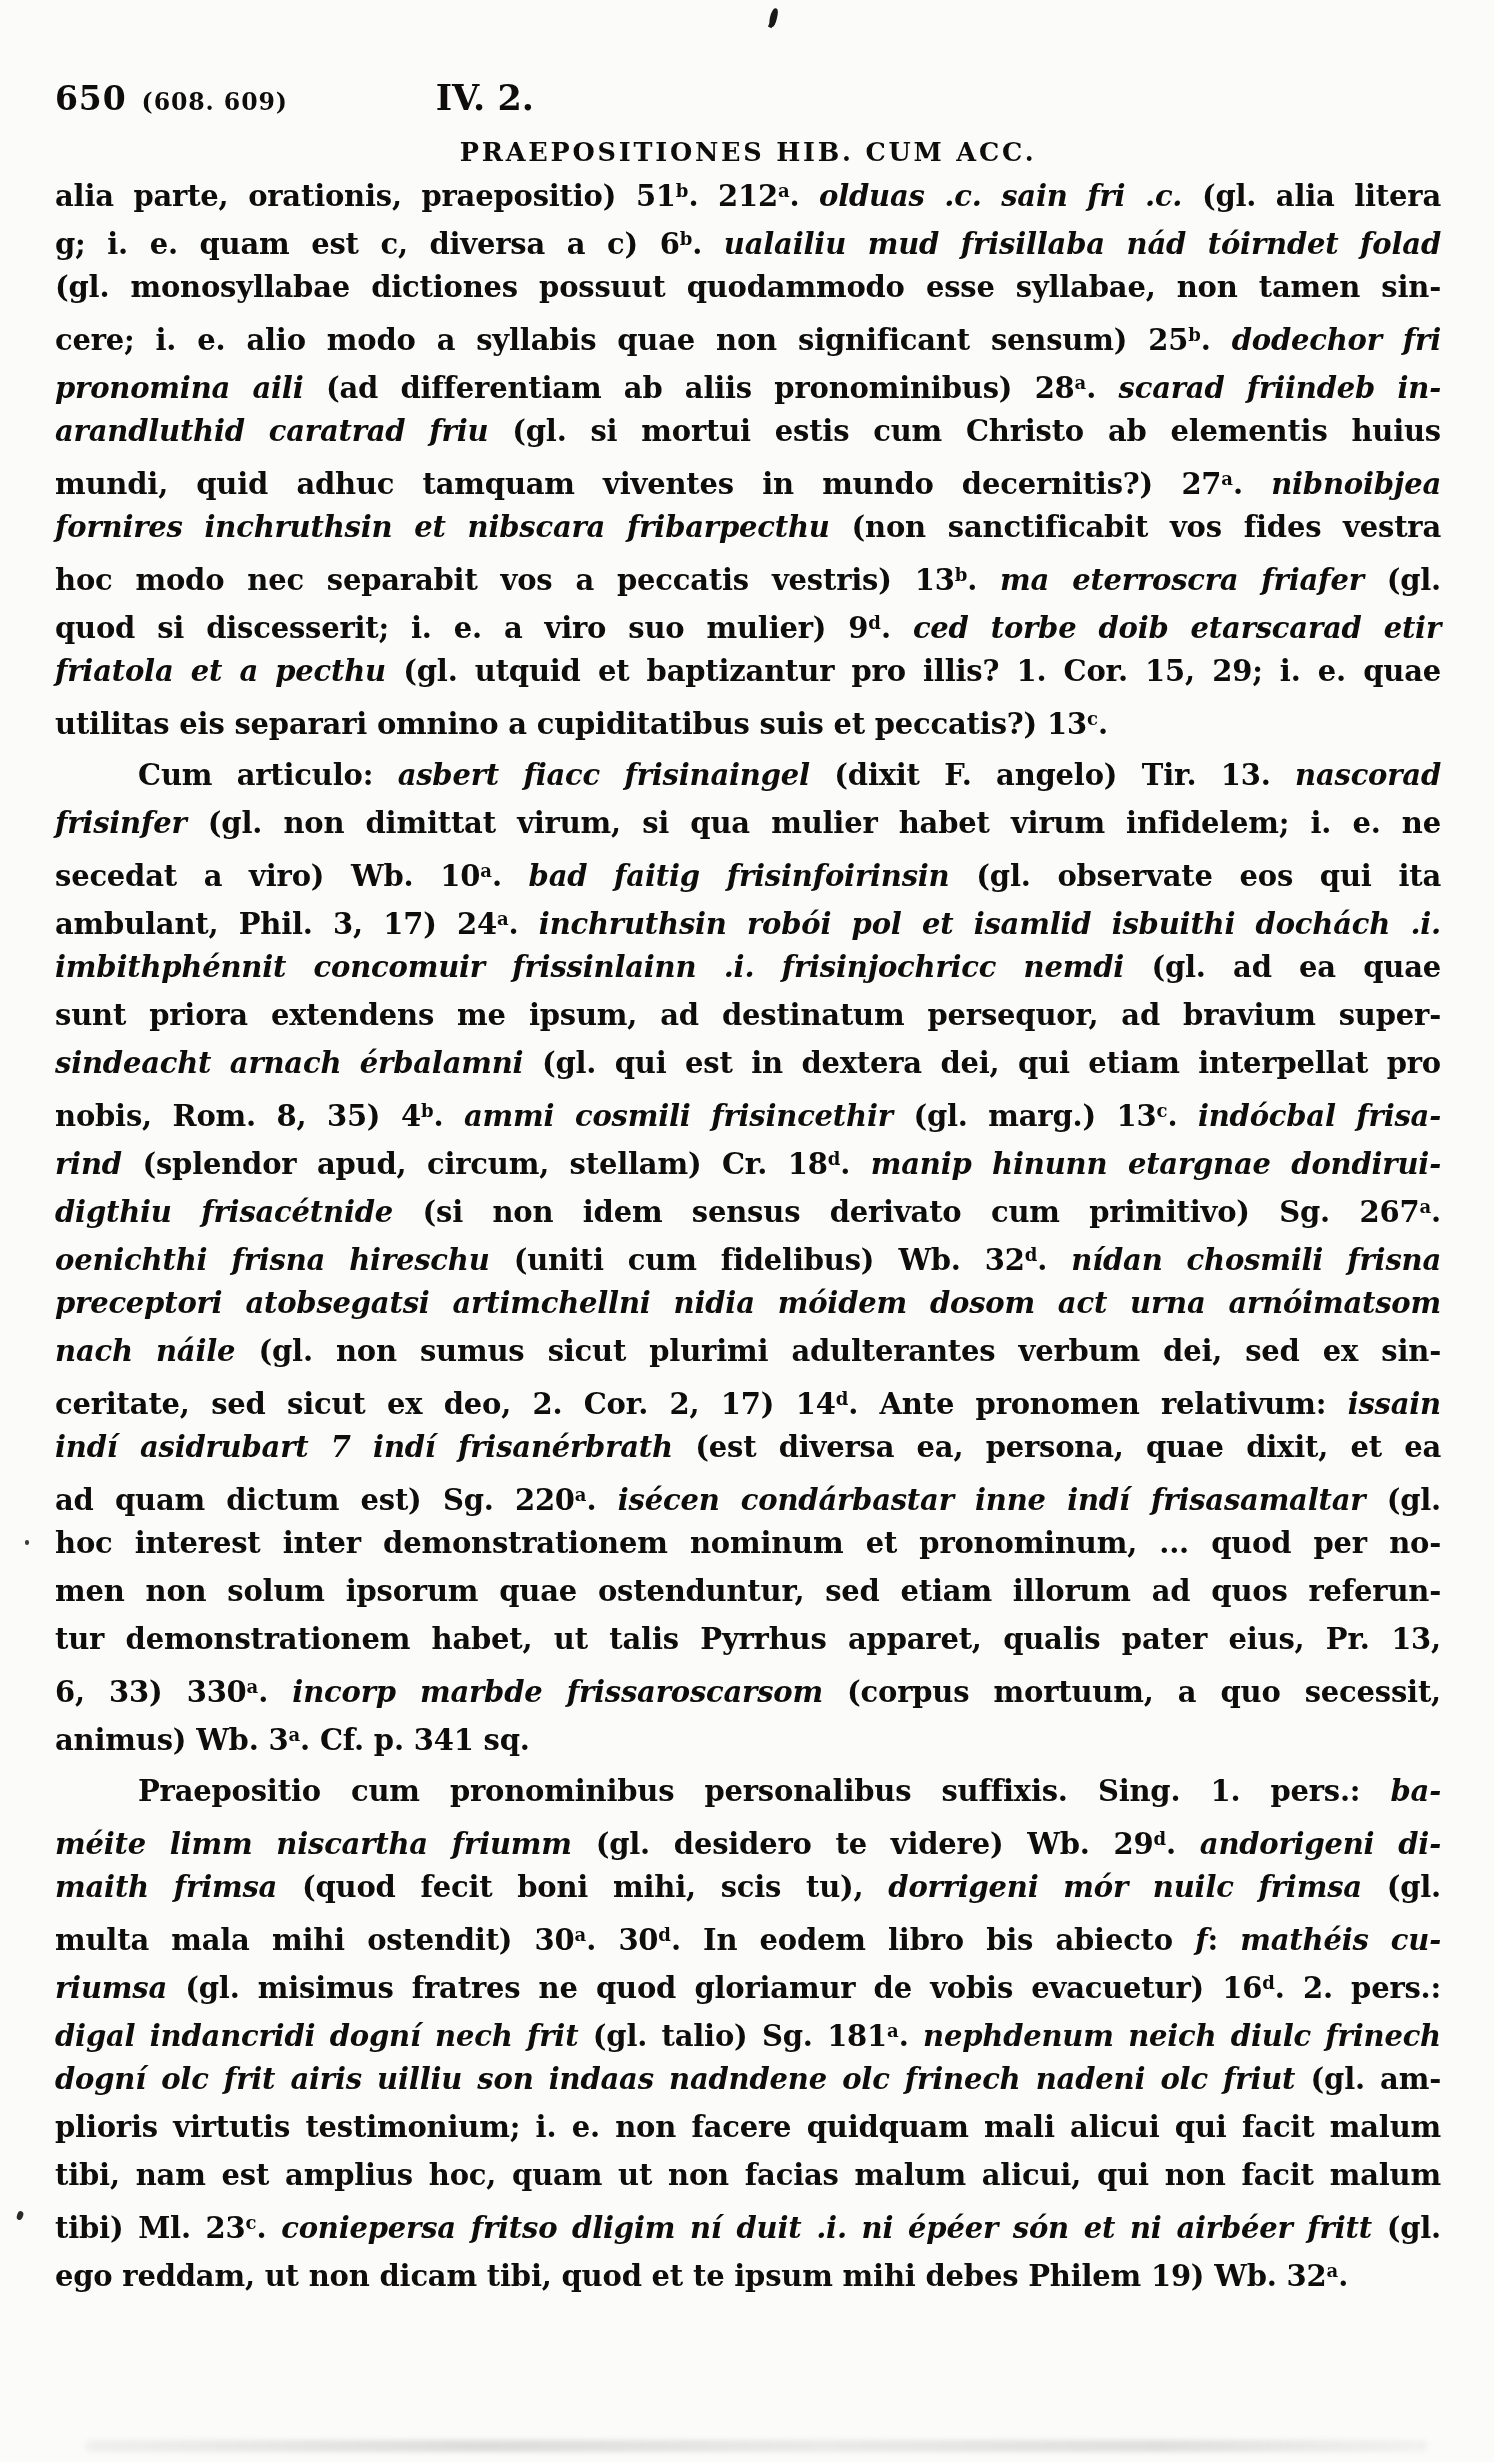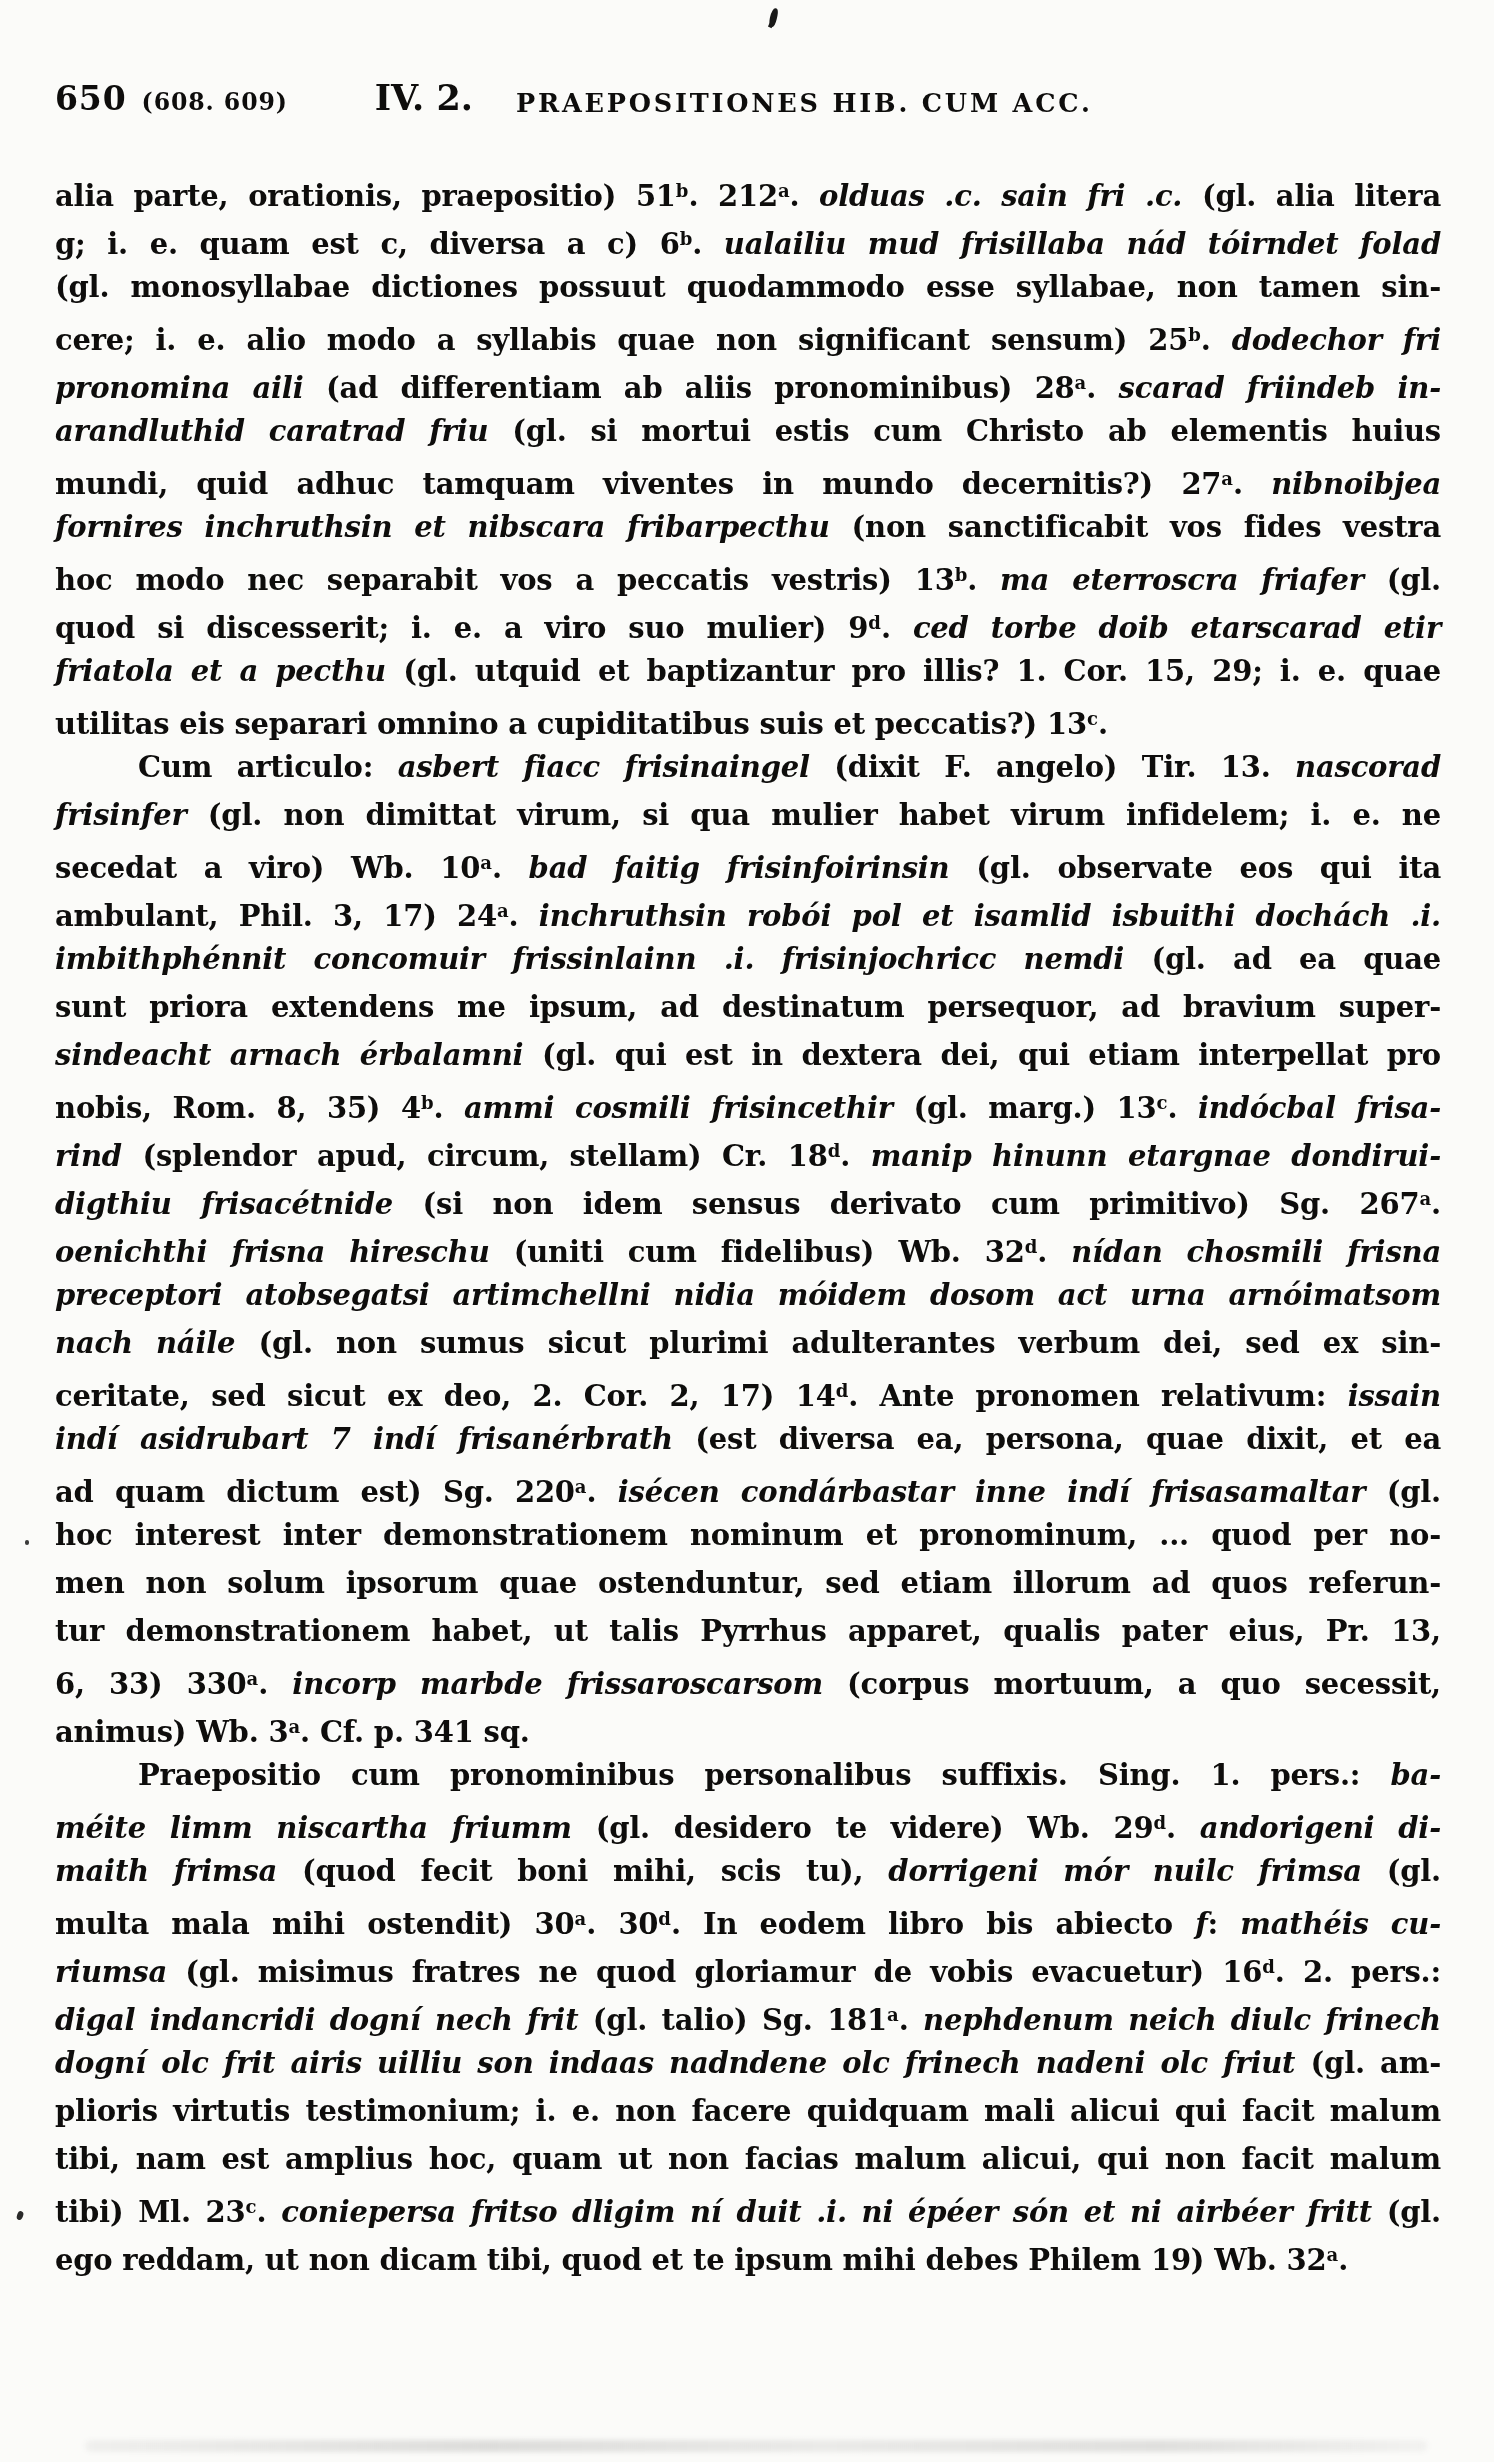--- a/index.html
+++ b/index.html
@@ -9,33 +9,33 @@
     font-family:"DejaVu Serif","Liberation Serif",serif;
     color:#0e0d0c;
   }
   .page{position:absolute;inset:0;border-radius:15px;}
   
   .header{position:absolute;top:79px;left:55px;right:53px;height:47px;}
   .pagenum{font-size:33px;font-weight:700;letter-spacing:0.9px;}
   .pagin{font-size:23.6px;font-weight:700;margin-left:15px;letter-spacing:0.9px;}
   .title{
     position:absolute;left:50%;top:-1.9px;transform:translateX(-52%);
-    white-space:nowrap;display:flex;align-items:flex-end;gap:19px;
+    white-space:nowrap;display:flex;align-items:flex-start;gap:19px;flex-direction:column;
   }
   .t1{font-size:35px;font-weight:700;}
   .t2{font-size:25.5px;font-weight:700;letter-spacing:2.8px;margin-left:24px;}
   
   .body{position:absolute;top:173px;left:55px;right:53px;}
   .line{
     height:48px;line-height:36px;font-size:29px;font-weight:700;
     letter-spacing:-0.2px;white-space:nowrap;
     text-align:justify;text-align-last:justify;
   }
   .line.end{text-align-last:left;}
-  .line.indent{text-indent:83px;}
+  .line.indent{text-indent:83px;margin-top:8px;}
   .line .it{font-style:italic;}
   .line .sup{font-size:18px;vertical-align:9.4px;letter-spacing:0;}
   
   .speck-top{
     position:absolute;left:770px;top:7.5px;width:6.6px;height:19px;
     background:#1a1a1a;border-radius:60% 40% 50% 50%;transform:rotate(12deg);
   }
   .speck-top::after{
     content:"";position:absolute;left:0.9px;top:11.3px;width:3.8px;height:8.5px;
     background:#1a1a1a;transform:rotate(14deg);

